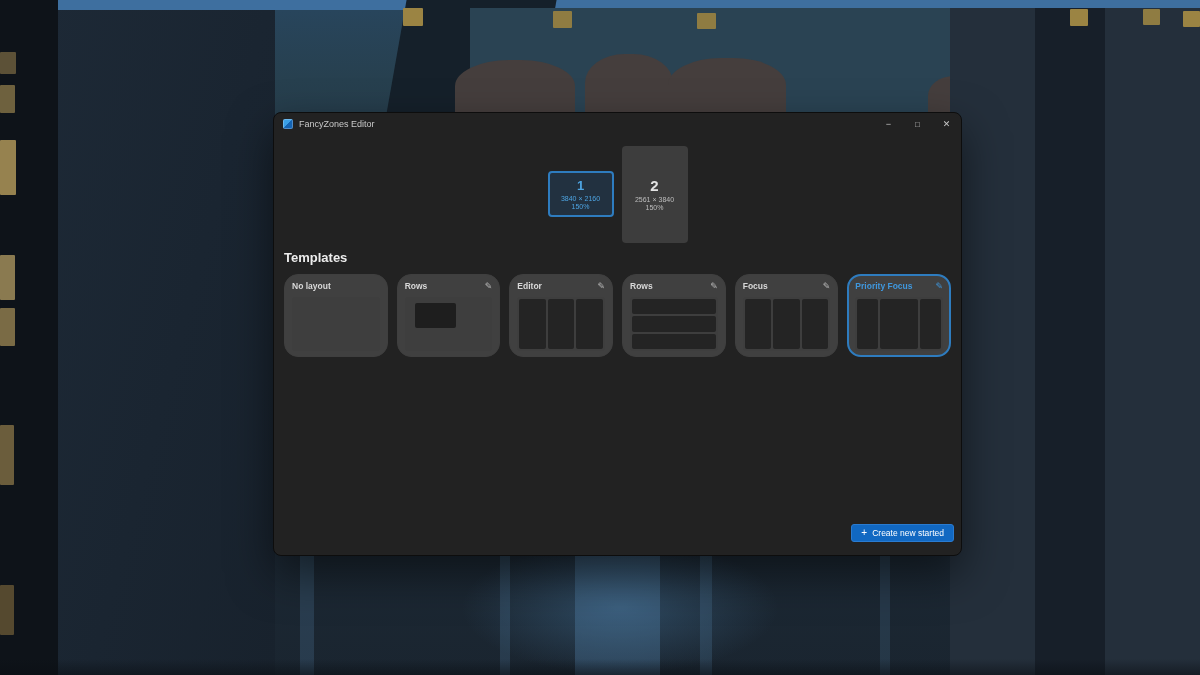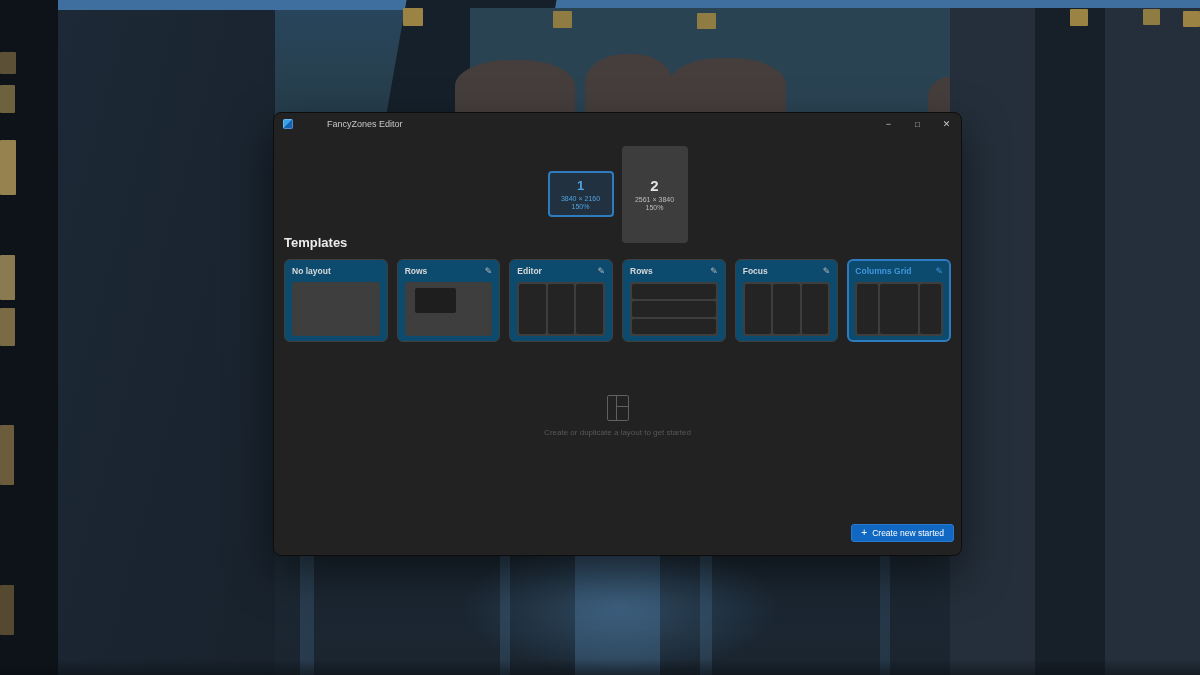--- a/index.html
+++ b/index.html
@@ -21,21 +21,21 @@
   .wlight { position:absolute; border-radius:1px; }
   .beam { position:absolute; top:556px; bottom:0; }
   .bg-glow { position:absolute; left:460px; top:540px; width:320px; height:135px;
     background:radial-gradient(ellipse at center, rgba(78,132,176,0.38) 0%, rgba(78,132,176,0) 70%); }
   .bg-bottom-fade { position:absolute; left:0; right:0; bottom:0; height:16px; background:linear-gradient(180deg, rgba(10,14,19,0) , rgba(10,14,19,0.55)); }
 
   
   .window { position:absolute; left:273px; top:112px; width:689px; height:444px;
     background:#222222; border:1px solid #0d0d0d; border-radius:8px;
     box-shadow:0 18px 44px rgba(0,0,0,0.5); color:#d6d6d6; }
-  .titlebar { display:flex; align-items:center; height:22px; padding-left:9px;gap:28px; }
+  .titlebar { display:flex; align-items:center; height:22px; padding-left:9px; }
   .app-icon { width:10px; height:10px; border-radius:2px;
     background:linear-gradient(135deg,#3aa0e8 0 50%,#1464b4 50% 100%);
     box-shadow:inset 0 0 0 1px rgba(255,255,255,0.25); }
   .title-text { font-size:9px; color:#c9c9c9; margin-left:6px; }
   .controls { margin-left:auto; display:flex; height:100%; }
   .ctrl { width:29px; height:100%; display:flex; align-items:center; justify-content:center;
     font-size:9px; color:#c6c6c6; cursor:default; }
   .ctrl.max { font-size:8px; }
 
   
@@ -45,24 +45,24 @@
   .monitor-1 { width:66px; height:46px; background:#223140; border:2px solid #2E7CBF; color:#4da3e0; }
   .monitor-2 { width:66px; height:97px; background:#3d3d3d; color:#e3e3e3; }
   .mon-num { font-size:13px; font-weight:bold; line-height:14px; }
   .monitor-2 .mon-num { font-size:15px; line-height:17px; }
   .mon-res { font-size:7px; margin-top:2px; }
   .mon-scale { font-size:7px; margin-top:1px; }
   .monitor-2 .mon-res, .monitor-2 .mon-scale { color:#bdbdbd; }
 
   
   .section-heading { font-size:13px; font-weight:bold; color:#ececec; }
-  .templates { position:absolute; left:10px; right:10px; top:122px; }
+  .templates { position:absolute; left:10px; right:10px; top:137px; }
   .cards { display:flex; gap:9px; margin-top:9px; }
-  .card { width:106px; height:83px; background:#0c4a6e; border:1px solid #3f3f3f;
-    border-radius:6px; padding:5px 7px; cursor:default; }
+  .card { width:106px; height:83px; background:#404040; border:1px solid #3f3f3f;
+    border-radius:14px; padding:5px 7px; cursor:default; }
   .card.selected { border:2px solid #2E7CBF; padding:4px 6px; }
   .card-head { display:flex; align-items:center; justify-content:space-between; height:12px; }
   .card-label { font-size:8.5px; font-weight:bold; color:#d8d8d8; }
   .edit-icon { font-size:9px; color:#bdbdbd; line-height:10px; cursor:default; }
   .card.selected .card-label, .card.selected .edit-icon { color:#3F97DD; }
   .preview { margin-top:5px; height:54px; background:#3e3e3e; border-radius:3px; padding:2px; position:relative; }
   .zones { display:flex; gap:2px; height:100%; }
   .zones.rows-dir { flex-direction:column; }
   .zone { background:#242424; border-radius:2px; flex:1; }
   .zone.narrow { flex:0 0 25%; }
@@ -204,43 +204,36 @@
           <div class="zones">
             <div class="zone"></div>
             <div class="zone"></div>
             <div class="zone"></div>
           </div>
         </div>
       </div>
 
       <div class="card selected">
         <div class="card-head">
-          <div class="card-label">Columns Grid</div>
+          <div class="card-label">Priority Focus</div>
           <div class="edit-icon">✎</div>
         </div>
         <div class="preview">
           <div class="zones">
             <div class="zone narrow"></div>
             <div class="zone wide"></div>
             <div class="zone narrow"></div>
           </div>
         </div>
       </div>
 
     </div>
   </div>
 
   <div class="custom">
-    <div class="custom-empty">
-      <div class="custom-icon">
-        <div class="ci-v"></div>
-        <div class="ci-h"></div>
-      </div>
-      <div class="empty-text">Create or duplicate a layout to get started</div>
-    </div>
   </div>
 
   <div class="create-btn">
     <span class="plus-icon">+</span>
     <span class="btn-label">Create new started</span>
   </div>
 
 </div>
 
 </body></html>

